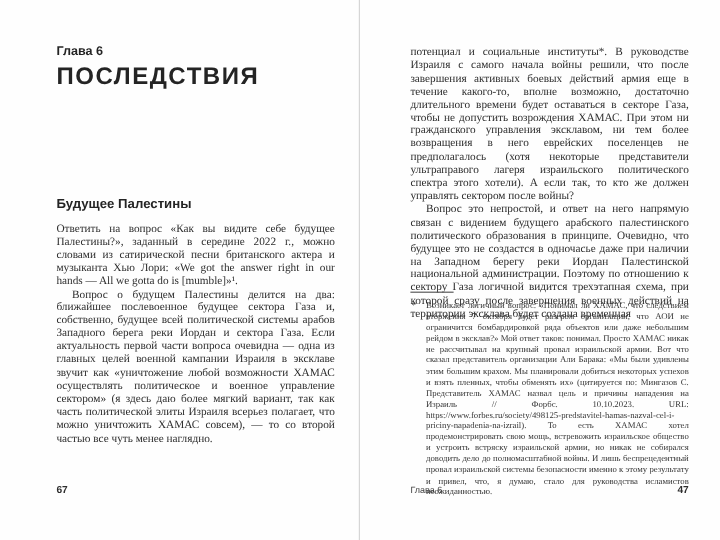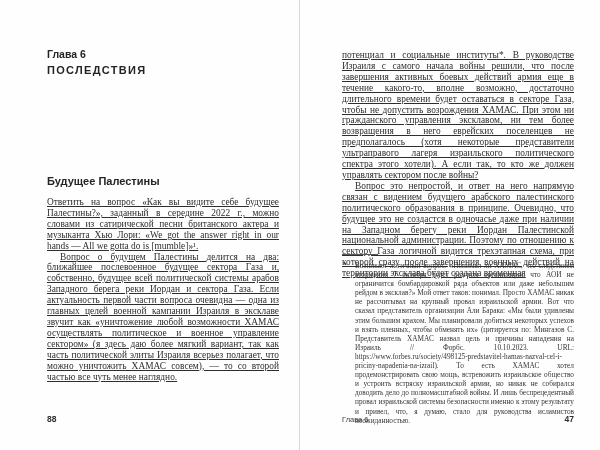--- a/index.html
+++ b/index.html
@@ -13,49 +13,49 @@
     width: 600px; height: 450px;
     background: #fefefe;
     overflow: hidden;
     color: #2e2e2e;
   }
   .gutter {
     position: absolute; left: 299px; top: 0;
     width: 1px; height: 450px;
     background: #d6d6d6;
   }
-  .page { position: absolute; top: 11px; height: 384px; }
+  .page { position: absolute; top: 0; height: 384px; }
   .page-left  { left: 47px;  width: 232px; }
   .page-right { left: 342px; width: 232px; }
 
   .chapter-label {
     position: absolute; top: 37px; left: 0;
     font-family: "Liberation Sans", sans-serif;
     font-weight: bold; font-size: 10.5px; color: #242424;
   }
   .chapter-title {
     position: absolute; top: 53px; left: 0; margin: 0;
     font-family: "Liberation Sans", sans-serif;
-    font-weight: bold; font-size: 11px;
+    font-weight: bold; font-size: 20px;
     letter-spacing: 1.3px; color: #242424;
   }
   .section-heading {
     position: absolute; top: 164px; left: 0; margin: 0;
     font-family: "Liberation Sans", sans-serif;
     font-weight: bold; font-size: 11px; color: #242424;
   }
 
   .body-text {
     position: absolute; left: 0; right: 0;
     font-size: 9.4px; line-height: 10.9px;
     text-align: justify;
   }
   .body-left  { top: 186px; }
   .body-right { top: 39px; }
-  .body-text p { margin: 0; text-indent: 13px; text-decoration: underline; }
+  .body-text p { margin: 0; text-indent: 13px; }
   .body-text p.no-indent { text-indent: 0; }
 
   .footnote { position: absolute; top: 243px; left: 0; right: 0; }
   .footnote-rule {
     width: 36px; height: 1px;
     background: #5a5a5a; margin-bottom: 6px;
   }
   .footnote-body {
     position: relative; padding-left: 13px;
     font-size: 7.3px; line-height: 9.1px;
@@ -84,21 +84,21 @@
 <div class="spread">
 
   <section class="page page-left">
     <div class="chapter-label">Глава 6</div>
     <h1 class="chapter-title">ПОСЛЕДСТВИЯ</h1>
     <h2 class="section-heading">Будущее Палестины</h2>
     <div class="body-text body-left">
       <p class="no-indent">Ответить на вопрос «Как вы видите себе будущее Палестины?», заданный в середине 2022 г., можно словами из сатирической песни британского актера и музыканта Хью Лори: «We got the answer right in our hands — All we gotta do is [mumble]»¹.</p>
       <p>Вопрос о будущем Палестины делится на два: ближайшее послевоенное будущее сектора Газа и, собственно, будущее всей политической системы арабов Западного берега реки Иордан и сектора Газа. Если актуальность первой части вопроса очевидна — одна из главных целей военной кампании Израиля в эксклаве звучит как «уничтожение любой возможности ХАМАС осуществлять политическое и военное управление сектором» (я здесь даю более мягкий вариант, так как часть политической элиты Израиля всерьез полагает, что можно уничтожить ХАМАС совсем), — то со второй частью все чуть менее наглядно.</p>
     </div>
-    <div class="page-number page-number-left">88</div>
+    <div class="page-number page-number-left">67</div>
   </section>
 
   <div class="gutter"></div>
 
   <section class="page page-right">
     <div class="body-text body-right">
       <p class="no-indent">потенциал и социальные институты*. В руководстве Израиля с самого начала войны решили, что после завершения активных боевых действий армия еще в течение какого-то, вполне возможно, достаточно длительного времени будет оставаться в секторе Газа, чтобы не допустить возрождения ХАМАС. При этом ни гражданского управления эксклавом, ни тем более возвращения в него еврейских поселенцев не предполагалось (хотя некоторые представители ультраправого лагеря израильского политического спектра этого хотели). А если так, то кто же должен управлять сектором после войны?</p>
       <p>Вопрос это непростой, и ответ на него напрямую связан с видением будущего арабского палестинского политического образования в принципе. Очевидно, что будущее это не создастся в одночасье даже при наличии на Западном берегу реки Иордан Палестинской национальной администрации. Поэтому по отношению к сектору Газа логичной видится трехэтапная схема, при которой сразу после завершения военных действий на территории эксклава будет создана временная</p>
     </div>
     <div class="footnote">

